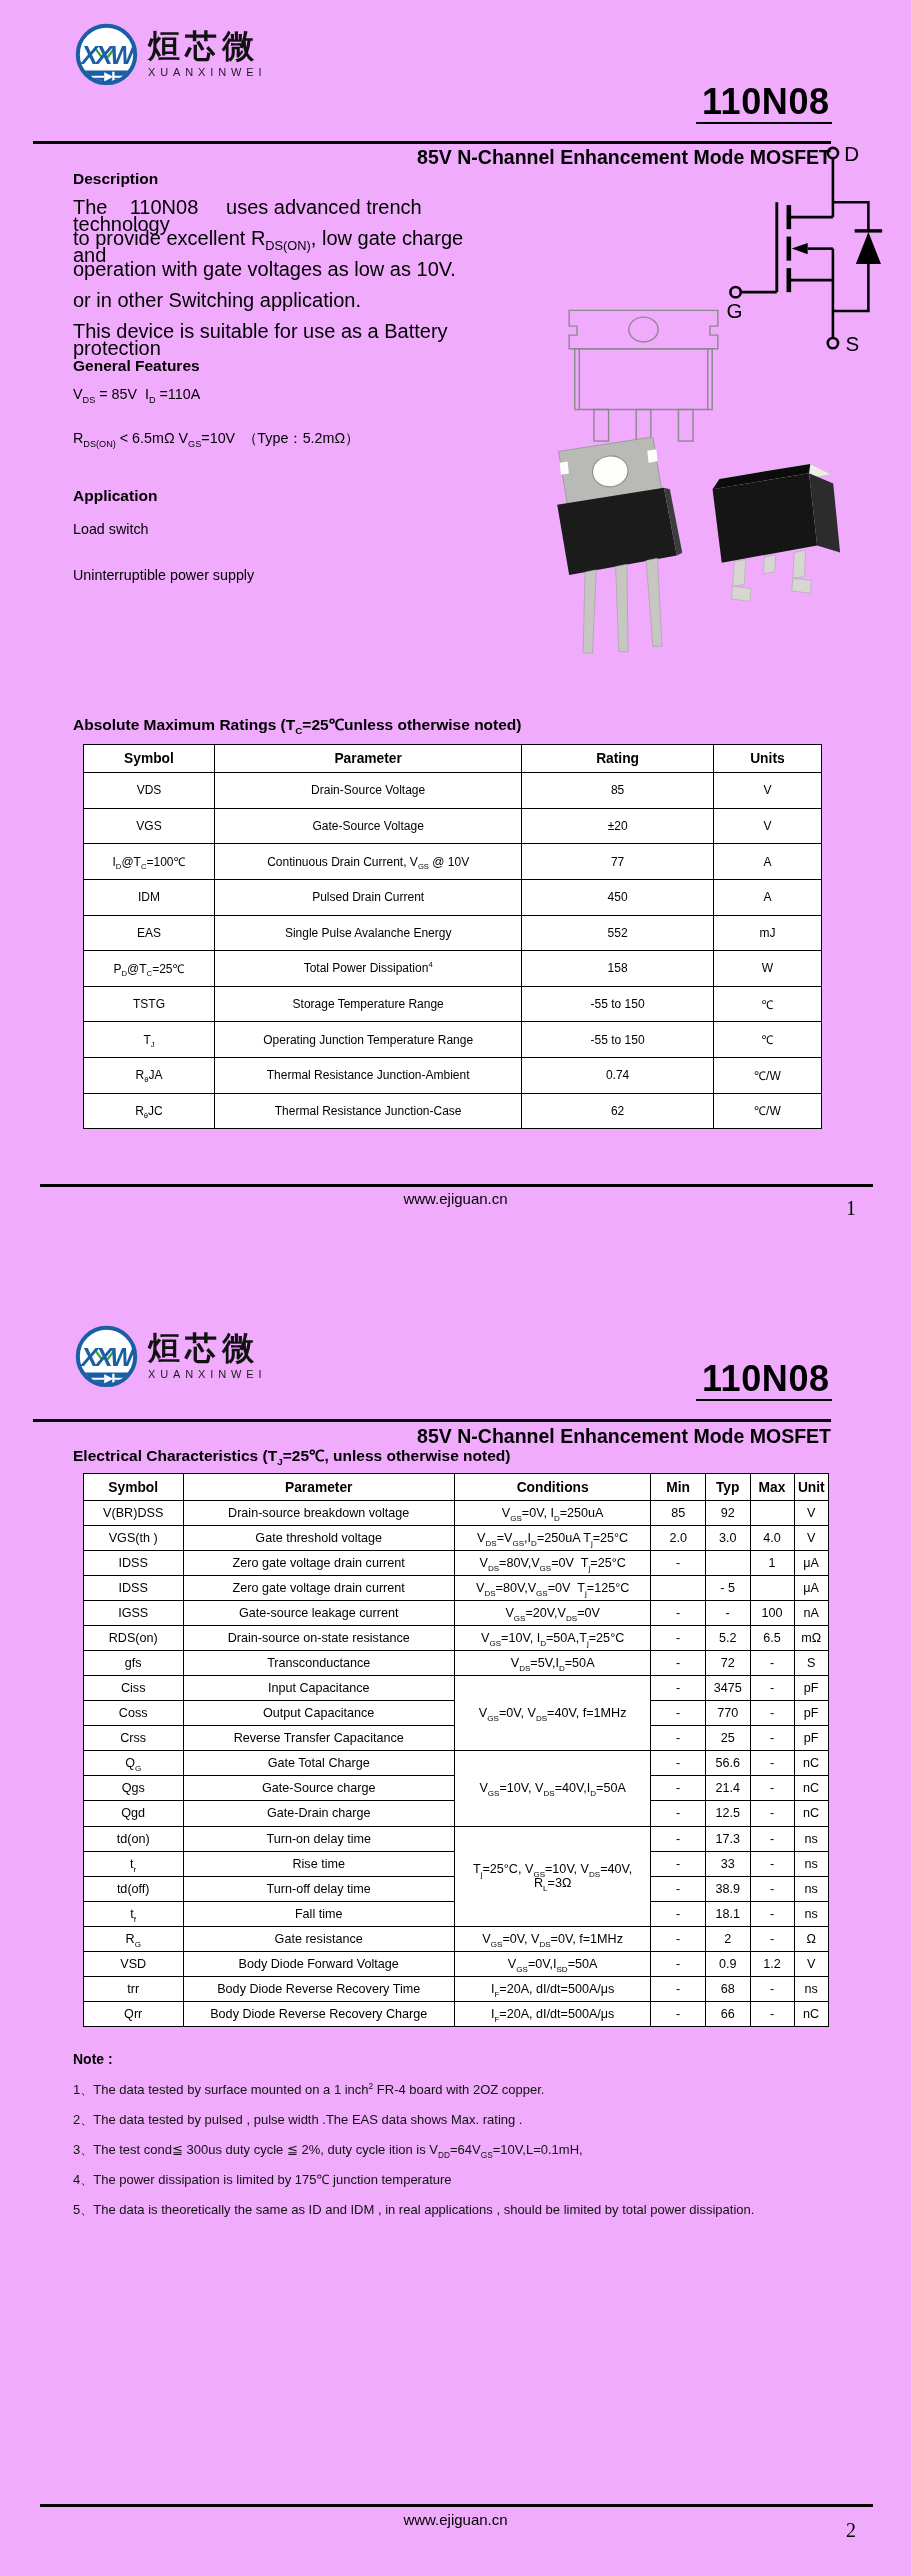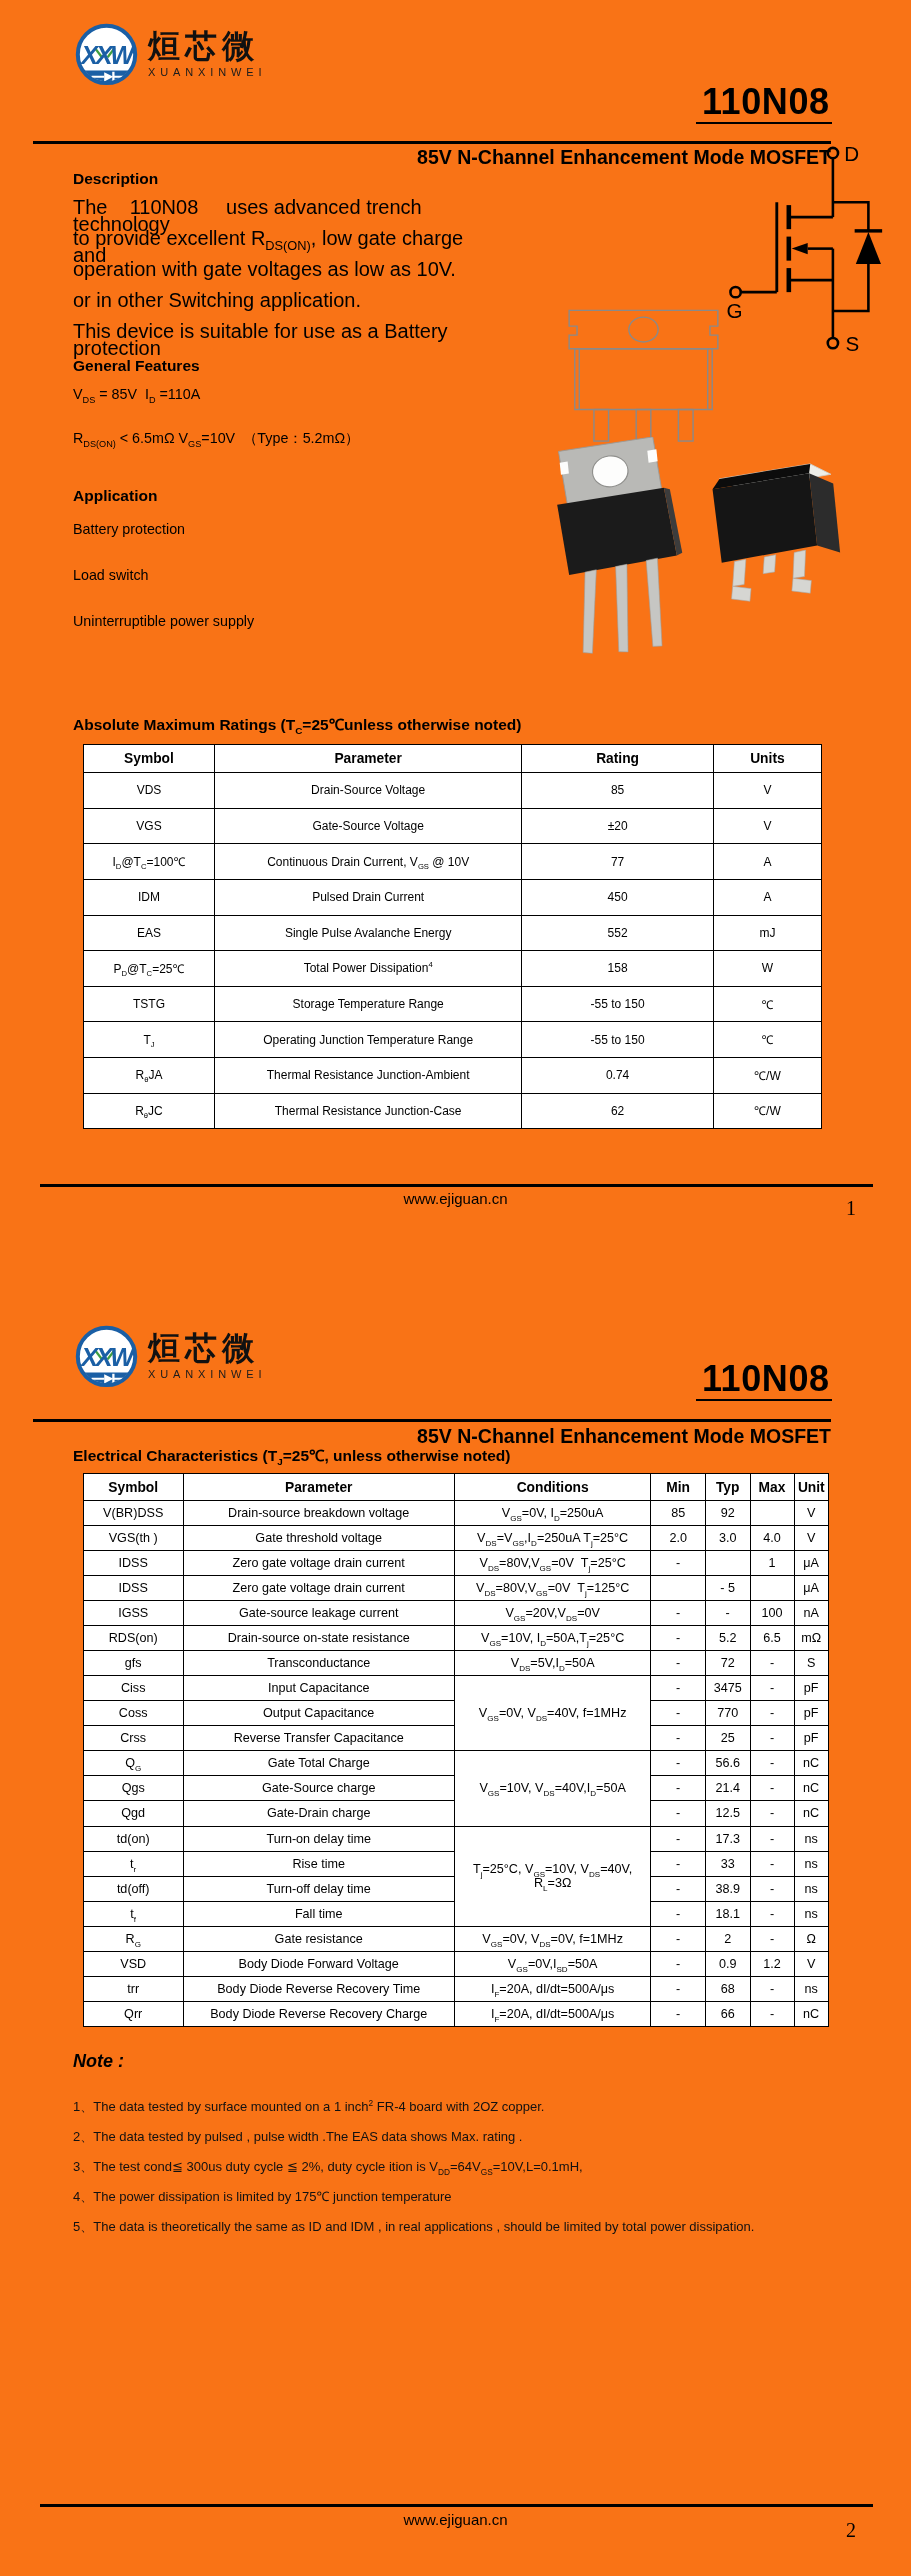--- a/index.html
+++ b/index.html
@@ -3,21 +3,21 @@
 <meta charset="utf-8">
 <style>
   html,body{margin:0;padding:0;}
   body{
     width:911px;
     background:#ffffff;
     font-family:"Liberation Sans", sans-serif;
     color:#000;
     -webkit-font-smoothing:antialiased;
   }
-  .page{position:relative;width:911px;height:1288px;background:#f97316;overflow:hidden;}
+  .page{position:relative;width:911px;height:1288px;background:#f0abfc;overflow:hidden;}
 
   
   .logo{position:absolute;left:72px;display:flex;gap:6.9px;align-items:flex-start;}
   .logo-text{display:flex;flex-direction:column;margin-top:8px;}
   .logo-cn{font-size:32px;font-weight:700;letter-spacing:5.2px;line-height:1.15;color:#111;}
   .logo-en{font-size:11px;letter-spacing:4.9px;color:#1c1c1c;margin-top:1.1px;font-weight:500;}
   .pn{position:absolute;right:79px;font-size:36px;font-weight:700;line-height:1.02;
       border-bottom:2.9px solid #000;padding:0 2.3px 1.1px 5.7px;letter-spacing:0.6px;}
   .hrule{position:absolute;left:33px;right:80px;height:2.9px;background:#000;}
   .subtitle{position:absolute;right:80px;font-size:19.5px;font-weight:700;letter-spacing:0px;}
@@ -47,21 +47,21 @@
   .amr-table th{font-size:13.8px;font-weight:700;height:23px;}
   .amr-table td{font-size:12px;height:30px;}
   .elec-table{width:746px;margin:8px 0 0 9.8px;}
   .elec-table th{font-size:13.8px;font-weight:700;height:20.7px;}
   .elec-table td{font-size:12.6px;height:20.7px;padding:1.7px 2.3px;}
   sub{font-size:64%;line-height:0;}
   sup{font-size:64%;line-height:0;}
 
   
   .notes{position:absolute;left:73px;width:763px;}
-  .notes-heading{font-size:18px;font-weight:700;margin-bottom:20px;font-style:italic;}
+  .notes-heading{font-size:14px;font-weight:700;margin-bottom:8px;}
   .note-item{font-size:13px;line-height:30px;color:#111;}
 
   
   .f-rule{position:absolute;left:40px;right:38px;height:3.4px;background:#000;}
   .f-url{position:absolute;left:0;right:0;text-align:center;font-size:15px;}
   .f-page{position:absolute;right:55px;font-size:20px;font-family:"Liberation Serif", serif;}
 </style>
 </head>
 <body>
 
@@ -105,21 +105,20 @@
         <div class="body-line">or in other Switching application.</div>
         <div class="body-line">This device is suitable for use as a Battery protection</div>
       </div>
     <div class="h-section h-gf">General Features</div>
     <div class="gf-lines">
         <div class="gf-line">V<sub>DS</sub> = 85V&nbsp; I<sub>D</sub> =110A</div>
         <div class="gf-line">R<sub>DS(ON)</sub> &lt; 6.5mΩ V<sub>GS</sub>=10V&nbsp;&nbsp;（Type：5.2mΩ）</div>
       </div>
     <div class="h-section h-app">Application</div>
     <div class="app-items">
-        <div class="app-line">Battery protection</div>
         <div class="app-line">Load switch</div>
         <div class="app-line">Uninterruptible power supply</div>
       </div>
   </div>
 
   <svg class="gfx" style="left:724px;top:145px;" width="172" height="229" viewBox="0 0 300 400">
     <g stroke="#000" stroke-width="4.5" fill="none">
       <circle cx="190" cy="14" r="9"></circle>
       <circle cx="190" cy="346" r="9"></circle>
       <circle cx="20" cy="257" r="9"></circle>

